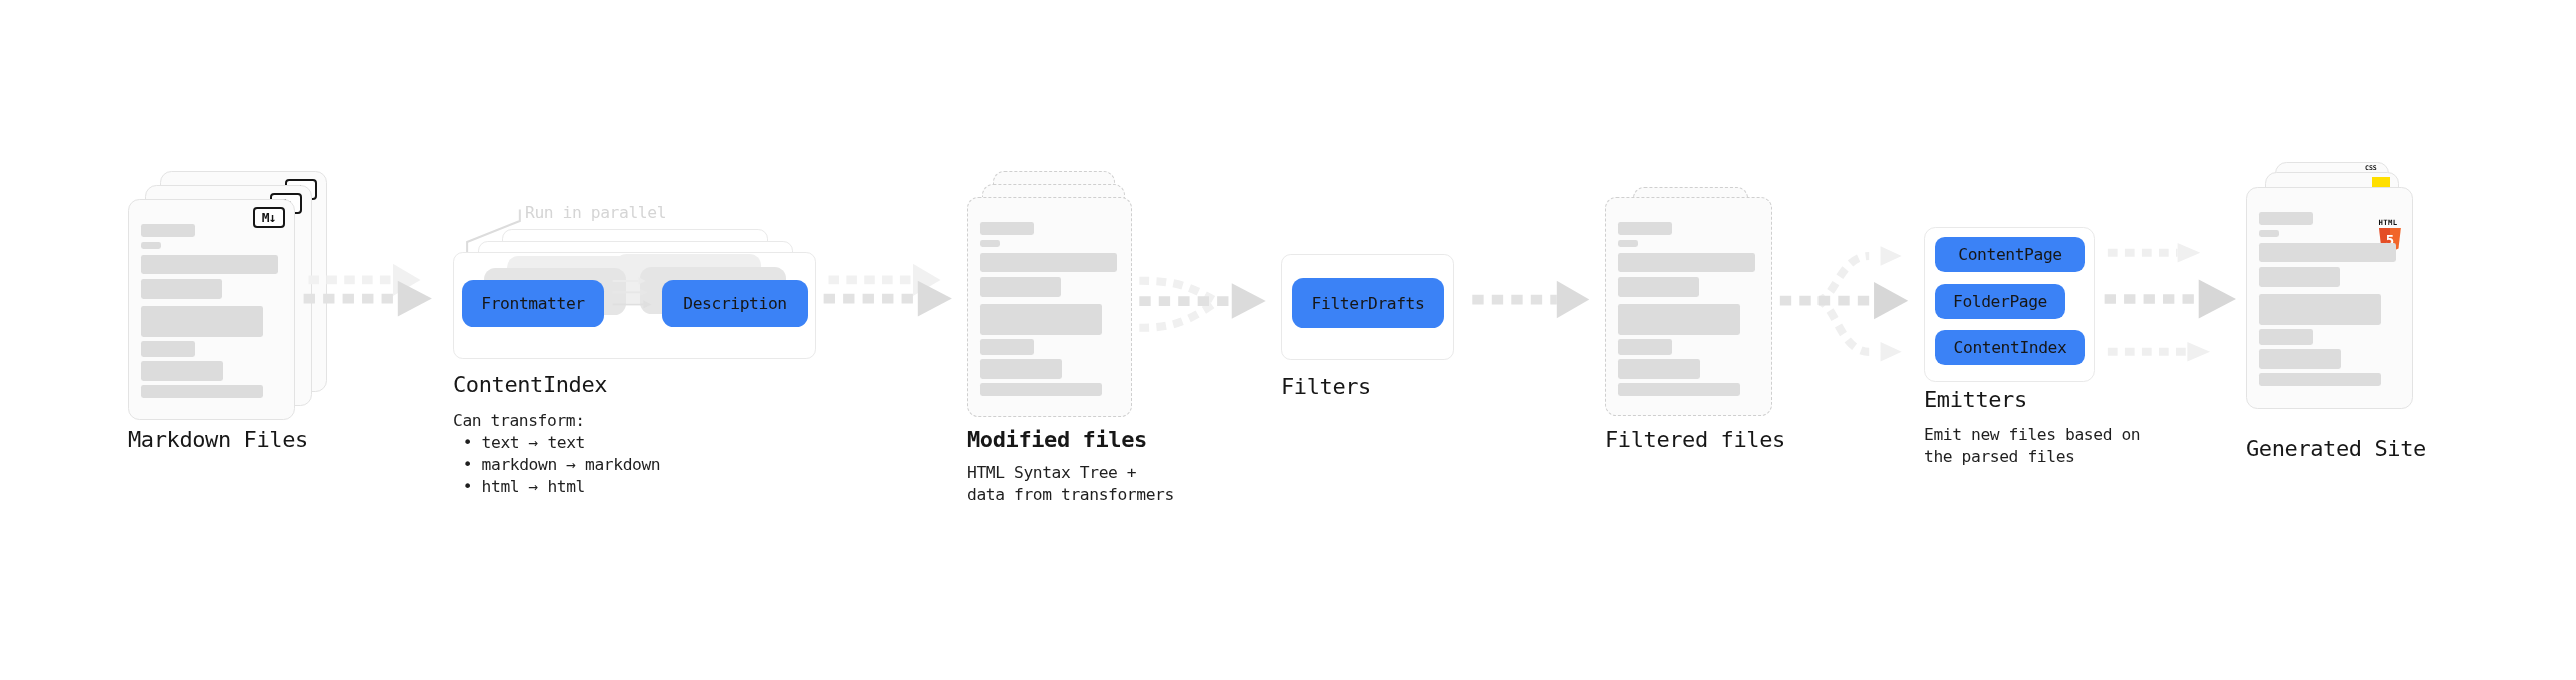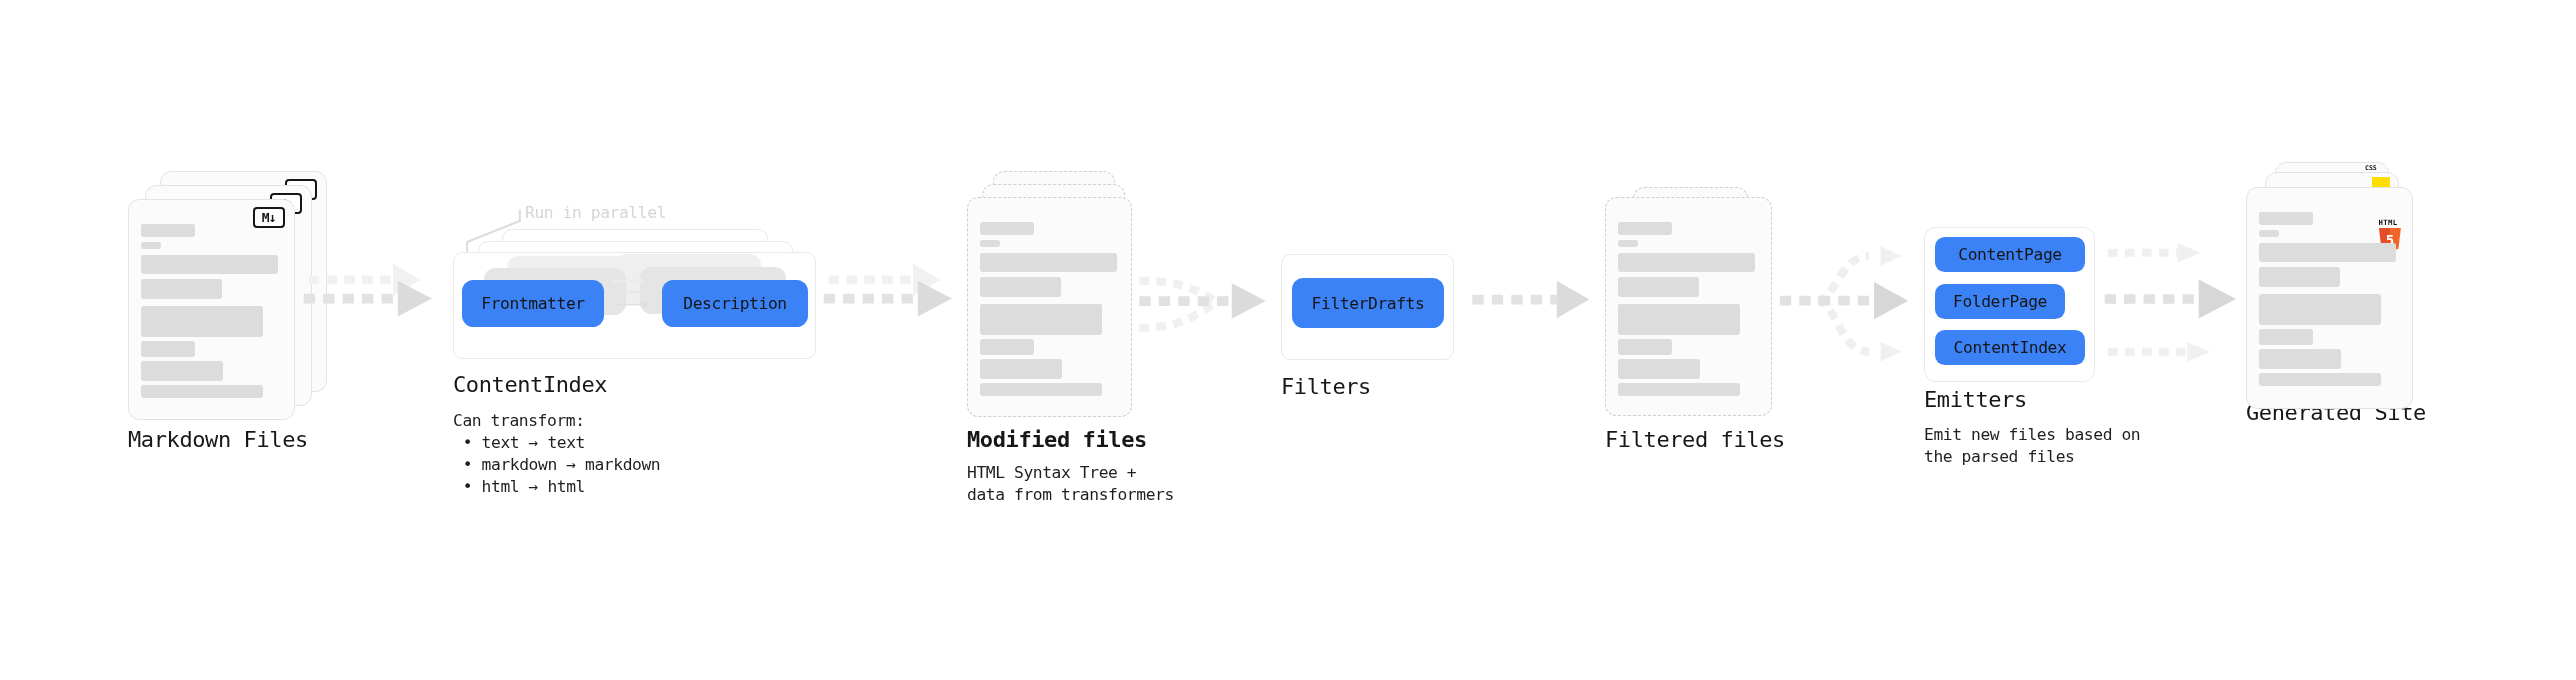--- a/index.html
+++ b/index.html
@@ -234,17 +234,17 @@
       </div>
       <div class="bar b1"></div>
       <div class="bar b2"></div>
       <div class="bar b3"></div>
       <div class="bar b4"></div>
       <div class="bar b5"></div>
       <div class="bar b6"></div>
       <div class="bar b7"></div>
       <div class="bar b8"></div>
     </div>
-    <div class="stage-label" style="left:2246px;top:400px;">Generated Site</div>
+    <div class="stage-label" style="left:2246px;top:436px;">Generated Site</div>
   </div>
 
 </div>
 
 
 </body></html>

